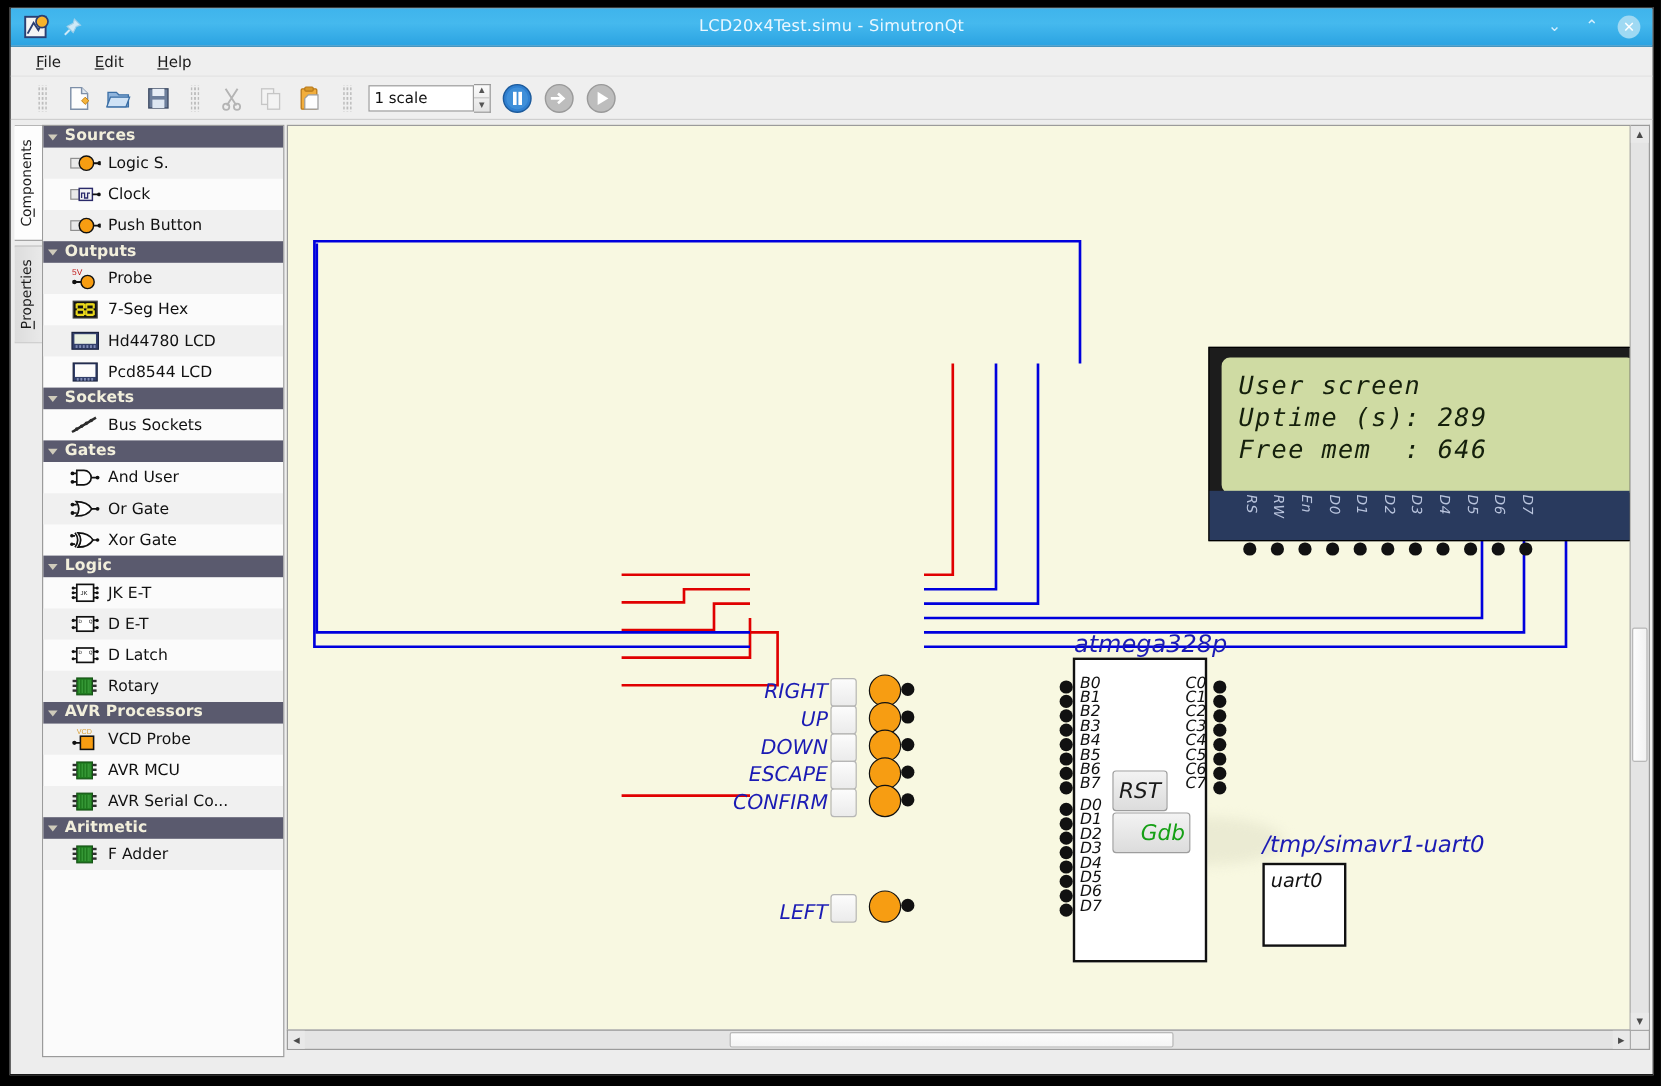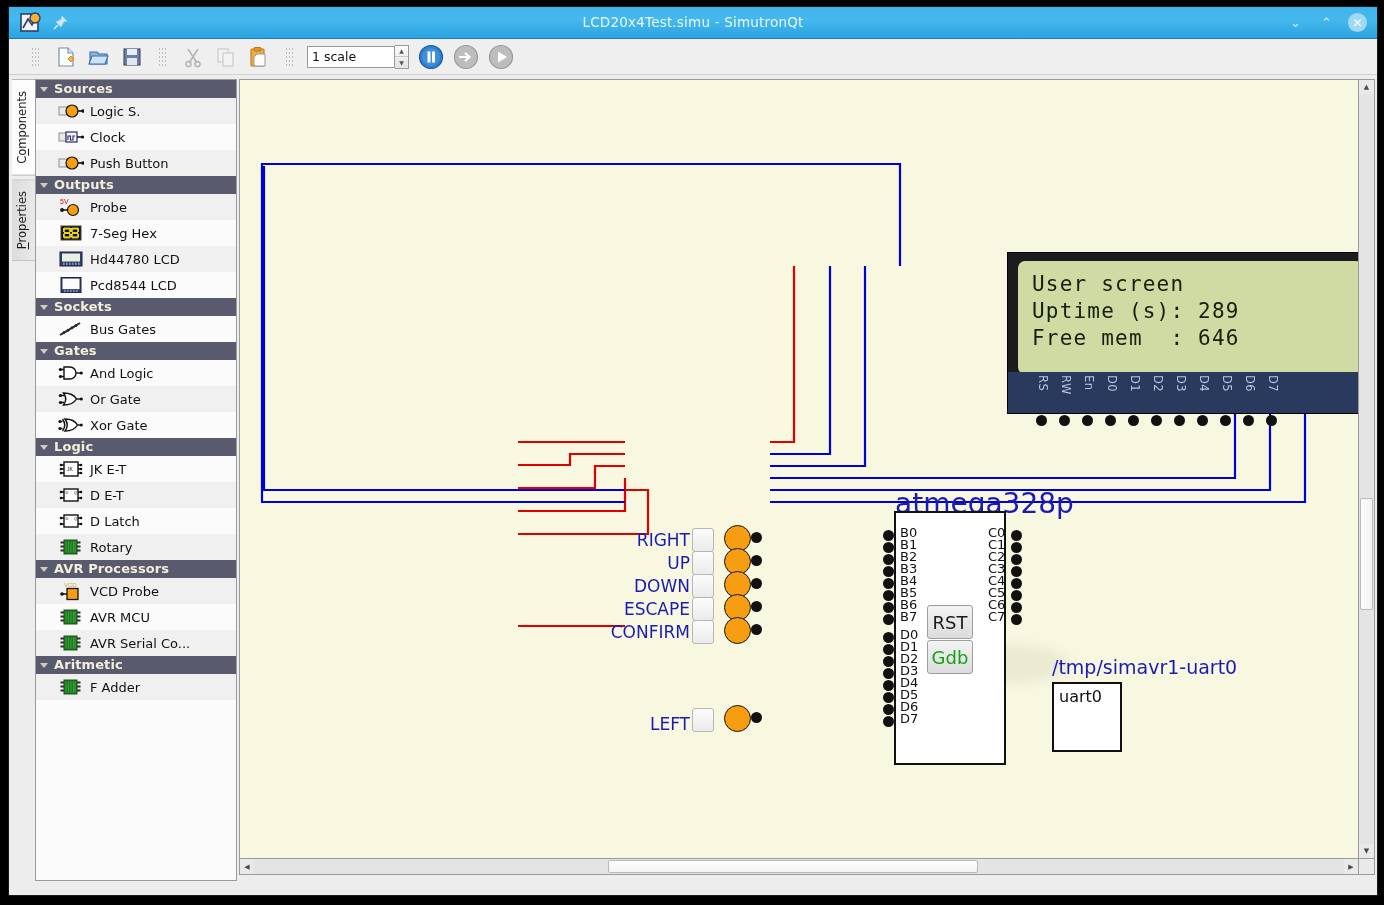--- a/index.html
+++ b/index.html
@@ -79,21 +79,21 @@
   .hscrollrow{height:17px;flex:0 0 17px;display:flex;margin-top:-1px;}
   .hscroll{flex:1;border:1px solid #9b9b9b;background:#e4e4e4;position:relative;}
   .hthumb{position:absolute;top:1px;bottom:1px;background:linear-gradient(to bottom,#fdfdfd,#f4f4f4);
           border:1px solid #b9b9b9;border-radius:2px;}
   .harrow{position:absolute;top:0;bottom:0;width:14px;display:flex;align-items:center;justify-content:center;
           background:#e9e9e9;font-size:7px;color:#4a4a4a;}
   .corner{width:15px;flex:0 0 15px;border:1px solid #9b9b9b;border-left:none;background:#e9e9e9;}
   .statusstrip{height:20px;flex:0 0 20px;background:#ededed;}
 
   
-  .sch{position:absolute;left:0;top:4px;width:1110px;height:760px;}
+  .sch{position:absolute;left:0;top:16px;width:1110px;height:760px;font-style:italic;}
   .lbl{position:absolute;color:#1b1bb4;font-size:17px;font-family:"DejaVu Sans","Liberation Sans",sans-serif;
        white-space:nowrap;}
   .btnlbl{position:absolute;color:#1b1bb4;font-size:17px;text-align:right;white-space:nowrap;}
 
   
   .lcd{position:absolute;left:767px;top:168px;width:365px;height:162px;background:#1c1c1c;
        border:1px solid #000;box-sizing:border-box;}
   .lcd-screen{position:absolute;left:10px;top:8px;width:345px;height:113px;background:#cfdba3;
               border-radius:7px;box-sizing:border-box;}
   .lcd-text{position:absolute;left:14px;top:10px;font-family:"DejaVu Sans Mono","Liberation Mono",monospace;
@@ -107,21 +107,21 @@
   .mcu{position:absolute;left:654px;top:427px;width:112px;height:254px;background:#fff;
        border:2px solid #111;box-sizing:border-box;}
   .pname{position:absolute;font-size:13px;color:#111;font-family:"DejaVu Sans","Liberation Sans",sans-serif;
          line-height:12px;}
   .mpin{position:absolute;width:11px;height:11px;border-radius:50%;background:#111;}
   .rstbtn{position:absolute;left:687px;top:521px;width:44px;height:32px;
           background:linear-gradient(#f3f3f3,#dcdcdc);border:1px solid #9d9d9d;border-radius:3px;
           display:flex;align-items:center;justify-content:center;font-size:18px;color:#1a1a1a;}
   .gdbbtn{position:absolute;left:687px;top:556px;width:44px;height:32px;
           background:linear-gradient(#f3f3f3,#dcdcdc);border:1px solid #9d9d9d;border-radius:3px;
-          display:flex;align-items:center;justify-content:center;font-size:18px;color:#16a016;}
+          display:flex;align-items:center;justify-content:center;font-size:18px;color:#16a016;padding-left:19px;}
 
   .uartbox{position:absolute;left:812px;top:598px;width:66px;height:66px;background:#fff;border:2px solid #111;}
   .uartbox span{position:absolute;left:5px;top:3px;font-size:16px;color:#111;}
 
   .sw{position:absolute;width:20px;height:22px;background:linear-gradient(#fcfcfc,#ebebeb);
       border:1px solid #b6b6b6;border-radius:3px;}
   .led{position:absolute;width:25px;height:25px;border-radius:50%;background:#f79d12;border:1.5px solid #111;}
   .ldot{position:absolute;width:11px;height:11px;border-radius:50%;background:#111;}
   .shadow{position:absolute;left:700px;top:560px;width:130px;height:40px;background:#ebebd3;
           border-radius:50%;filter:blur(5px);}
@@ -146,20 +146,25 @@
       </svg>
     </div>
     <div class="tb-title">LCD20x4Test.simu - SimutronQt</div>
     <div class="tb-btns">
       <div class="tb-btn">⌄</div>
       <div class="tb-btn">⌃</div>
       <div class="tb-btn close">✕</div>
     </div>
   </div>
 
+  <div class="menubar">
+    <div class="menuitem"><u>F</u><span>ile</span></div>
+    <div class="menuitem"><u>E</u><span>dit</span></div>
+    <div class="menuitem"><u>H</u><span>elp</span></div>
+  </div>
 
   <div class="toolbar">
     <div class="tsep"></div>
     <div class="tbtn">
       <svg width="22" height="22" viewBox="0 0 22 22">
         <path d="M4 2 h9 l5 5 v13 h-14 z" fill="#fdfdfd" stroke="#7d8fa8" stroke-width="1.2"></path>
         <path d="M13 2 v5 h5" fill="#dfe7f0" stroke="#7d8fa8" stroke-width="1.2"></path>
         <path d="M13 13 l3 -3 l3 3 l-3 3 z" fill="#f5b43c" stroke="#c07d10" stroke-width=".8"></path>
       </svg>
     </div>
@@ -358,39 +363,39 @@
               <path d="M2 15 L22 3" stroke="#2c2c2c" stroke-width="2"></path>
               <g fill="#2c2c2c">
                 <circle cx="6" cy="12.6" r="1.5"></circle>
                 <circle cx="10" cy="10.2" r="1.5"></circle>
                 <circle cx="14" cy="7.8" r="1.5"></circle>
                 <circle cx="18" cy="5.4" r="1.5"></circle>
               </g>
               <path d="M6 12.6 l-2.5 2 M10 10.2 l-2.5 2 M14 7.8 l-2.5 2 M18 5.4 l-2.5 2" stroke="#2c2c2c" stroke-width="1.3"></path>
             </svg>
         </span>
-        <span>Bus Gates</span>
+        <span>Bus Sockets</span>
       </div>
 
       <div class="sec">
         <span class="tri"></span>
         <span>Gates</span>
       </div>
       <div class="item">
         <span class="ico">
           <svg width="26" height="18" viewBox="0 0 26 18">
               <path d="M2 5.5 h4 M2 12.5 h4" stroke="#111" stroke-width="1.4"></path>
               <circle cx="2.4" cy="5.5" r="1.6" fill="#111"></circle>
               <circle cx="2.4" cy="12.5" r="1.6" fill="#111"></circle>
               <path d="M6 3 h6 a6 6 0 0 1 0 12 h-6 z" fill="#fff" stroke="#111" stroke-width="1.4"></path>
               <path d="M18 9 h5" stroke="#111" stroke-width="1.4"></path>
               <circle cx="23.3" cy="9" r="1.6" fill="#111"></circle>
             </svg>
         </span>
-        <span>And Logic</span>
+        <span>And User</span>
       </div>
       <div class="item">
         <span class="ico">
           <svg width="26" height="18" viewBox="0 0 26 18">
               <path d="M2 5.5 h4 M2 12.5 h4" stroke="#111" stroke-width="1.4"></path>
               <circle cx="2.4" cy="5.5" r="1.6" fill="#111"></circle>
               <circle cx="2.4" cy="12.5" r="1.6" fill="#111"></circle>
               <path d="M5.5 3 Q10 9 5.5 15 Q15 15 18.5 9 Q15 3 5.5 3 Z" fill="#fff" stroke="#111" stroke-width="1.4"></path>
               <path d="M18.5 9 h4.5" stroke="#111" stroke-width="1.4"></path>
               <circle cx="23.3" cy="9" r="1.6" fill="#111"></circle>
@@ -629,21 +634,21 @@
             <div class="pindot" style="left:888px"></div>
             <div class="pindot" style="left:911px"></div>
             <div class="pindot" style="left:934px"></div>
             <div class="pindot" style="left:957px"></div>
             <div class="pindot" style="left:980px"></div>
             <div class="pindot" style="left:1003px"></div>
             <div class="pindot" style="left:1026px"></div>
 
             <div class="shadow"></div>
 
-            <div class="lbl" style="left:655px;top:403px;font-size:28px">atmega328p</div>
+            <div class="lbl" style="left:655px;top:403px;font-size:20px">atmega328p</div>
             <div class="mcu"></div>
 
             <div class="pname" style="left:660px;top:443px">B0</div>
             <div class="pname" style="left:660px;top:455px">B1</div>
             <div class="pname" style="left:660px;top:467px">B2</div>
             <div class="pname" style="left:660px;top:479px">B3</div>
             <div class="pname" style="left:660px;top:491px">B4</div>
             <div class="pname" style="left:660px;top:503px">B5</div>
             <div class="pname" style="left:660px;top:515px">B6</div>
             <div class="pname" style="left:660px;top:527px">B7</div>

